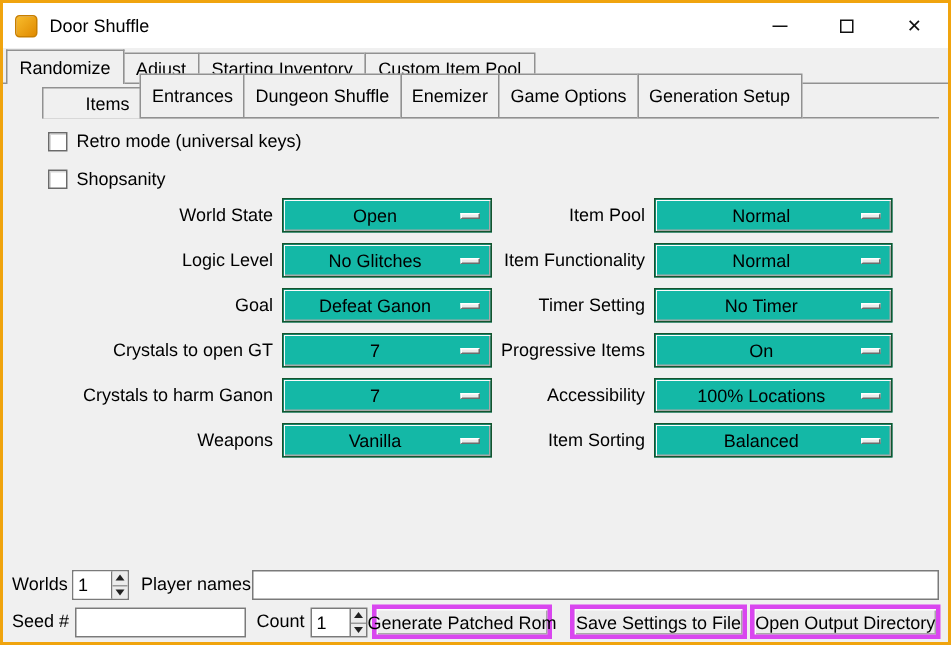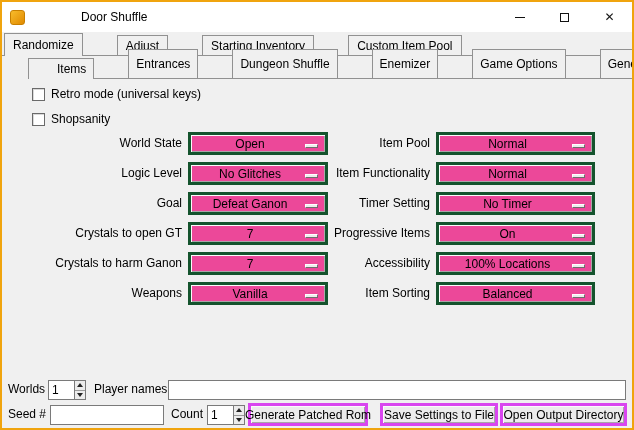--- a/index.html
+++ b/index.html
@@ -6,42 +6,42 @@
   * { box-sizing:border-box; }
 
   .window {
     position:relative; width:634px; height:430px;
     border:2px solid #f0a40e; background:#f0f0f0; overflow:hidden;
   }
 
   
   .titlebar {
     position:absolute; top:0; left:0; right:0; height:30px;
-    background:#ffffff; display:flex; align-items:center;gap:48px;
+    background:#ffffff; display:flex; align-items:center;
   }
   .app-icon {
     width:15px; height:15px; margin-left:8px; border-radius:3px;
     background:linear-gradient(135deg,#f8bc2c,#e08a00);
     border:1px solid #c87f00;
   }
   .title { font-size:12px; color:#000; margin-left:8px; flex:1; white-space:nowrap; }
   .win-controls { display:flex; height:30px; }
   .win-btn { width:45px; height:30px; display:flex; align-items:center; justify-content:center; cursor:default; }
   .min-glyph { width:10px; height:1px; background:#111; display:block; }
   .max-glyph { width:9px; height:9px; border:1px solid #111; display:block; }
   .close-glyph { font-size:12px; color:#111; line-height:1; }
 
   
   .client { position:absolute; top:30px; left:0; right:0; bottom:0; background:#f0f0f0; }
 
   
   .underline { position:absolute; height:1px; background:#919191; z-index:0; }
   .outer-underline { top:23px; left:0; right:0; }
   .inner-underline { top:46px; left:26px; right:6px; }
-  .tab-row { position:absolute; display:flex; align-items:flex-end; z-index:1;gap:35px; }
+  .tab-row { position:absolute; display:flex; align-items:flex-end; z-index:1; }
   .outer-tabs { top:0; left:2px; height:24px; }
   .inner-tabs { top:25px; left:26px; height:22px; }
   .tab {
     border:1px solid #919191; background:#f0f0f0; font-size:12px;
     padding:0 8px; height:21px; display:flex; align-items:center;
     margin-right:-1px; white-space:nowrap; z-index:1; position:relative;
   }
   .inner-tabs .tab { height:30px; padding:0 7px; }
   .tab.selected { height:23px; border-bottom:none; z-index:2; background:#f0f0f0; }
   .inner-tabs .tab.selected { height:21px;padding-left:28px; }
@@ -57,21 +57,21 @@
 
   
   .opt-label {
     position:absolute; height:23px; line-height:23px; font-size:12px;
     text-align:right; white-space:nowrap;
   }
   .l-lab { left:28px;  width:152px; }
   .r-lab { left:286px; width:142px; }
   .optmenu {
     position:absolute; height:23px;
-    background:#ec4899; border:3px solid #14532d;
+    background:#14b8a6; border:1px solid #14532d;
     box-shadow:inset 1px 1px 0 #fbfbfb, inset -1px -1px 0 #a8a8a8;
     display:flex; align-items:center; justify-content:center;
     font-size:12px; cursor:default;
   }
   .l-menu { left:186px; width:140px; }
   .r-menu { left:434px; width:159px; }
   .opt-value { padding-right:16px; white-space:nowrap; }
   .opt-indicator {
     position:absolute; right:7px; top:9px; width:13px; height:4px;
     background:#ececec;

